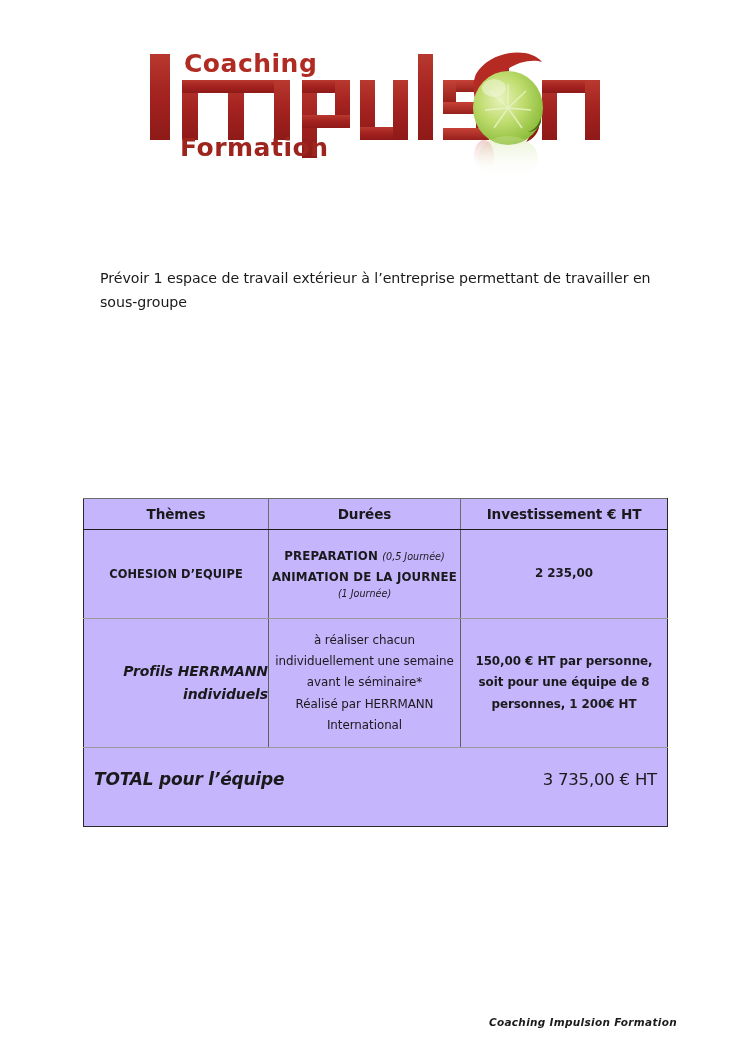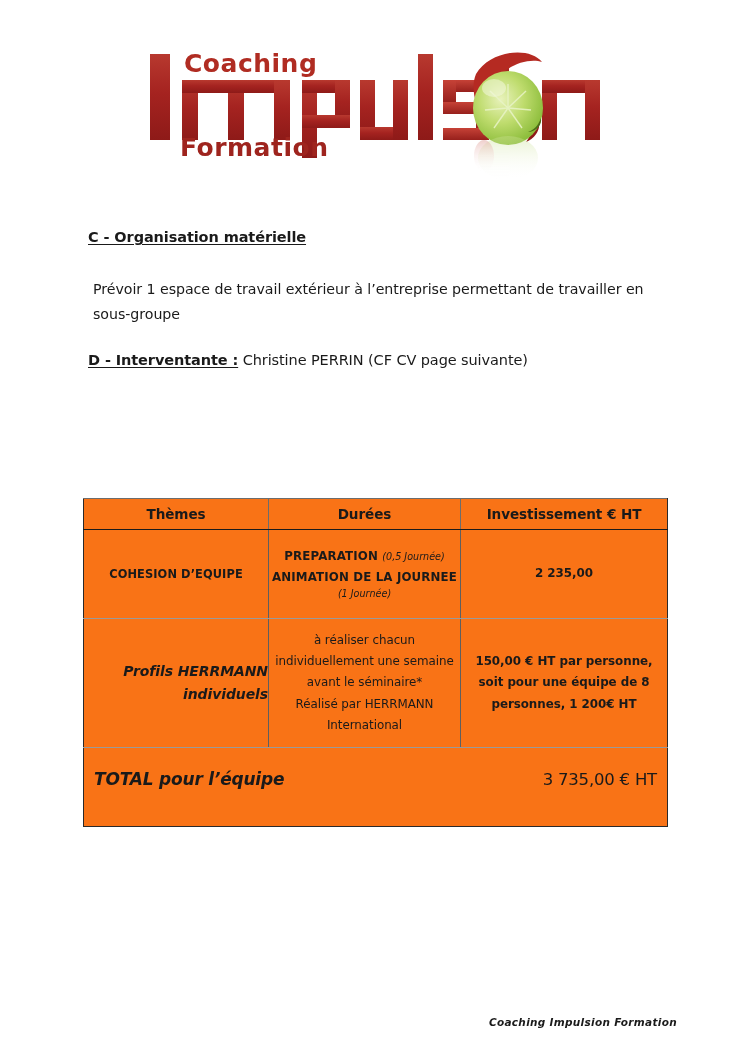--- a/index.html
+++ b/index.html
@@ -55,21 +55,21 @@
   }
   .heading .plain {
     font-weight: normal;
     text-decoration: none;
     display: inline-block;
   }
 
   .para {
     font-size: 14.2px;
     line-height: 1.72;
-    margin: 5px;
+    margin: 12px;
     letter-spacing: -0.05px;
   }
 
   .gap-a { height: 26px; }
   .gap-b { height: 20px; }
   .gap-c { height: 31px; }
   .gap-d { height: 24px; }
 
   
   .invest-table-wrap {
@@ -86,21 +86,21 @@
   }
   table.invest col.c1 { width: 185px; }
   table.invest col.c2 { width: 192px; }
   table.invest col.c3 { width: 207px; }
 
   table.invest th,
   table.invest td {
     border: 1px solid #7a7a7a;
     vertical-align: middle;
     padding: 0;
-    background: #f97316;
+    background: #c4b5fd;
     margin-top: 20px;
   }
 
   
   tr.hdr th {
     border-top: 1px solid #6d6d6d;
     border-bottom: 1.6px solid #1b1b1b;
     border-left: 1px solid #6d6d6d;
     border-right: 1px solid #6d6d6d;
     height: 30px;
@@ -329,31 +329,27 @@
       </g>
 
       <text x="46" y="36" font-family="'DejaVu Sans','Liberation Sans',sans-serif" font-size="25" font-weight="bold" fill="#B02C22" letter-spacing="0.5">Coaching</text>
 
       <text x="42" y="120" font-family="'DejaVu Sans','Liberation Sans',sans-serif" font-size="25" font-weight="bold" fill="#9E241E" letter-spacing="0.5">Formation</text>
     </svg>
   </div>
 
   <div class="content">
 
-    <p class="heading">C - Organisation matérielle</p>
 
     <div class="gap-a"></div>
 
     <p class="para">Prévoir 1 espace de travail extérieur à l’entreprise permettant de travailler en sous-groupe</p>
 
     <div class="gap-b"></div>
 
-    <p class="heading">
-      <span>D - Interventante :</span><span class="plain">&nbsp;</span><span class="plain">Christine PERRIN (CF CV page suivante)</span>
-    </p>
 
     <div class="gap-c"></div>
 
 
     <div class="gap-d"></div>
 
   </div>
 
   <div class="invest-table-wrap">
     <table class="invest">

